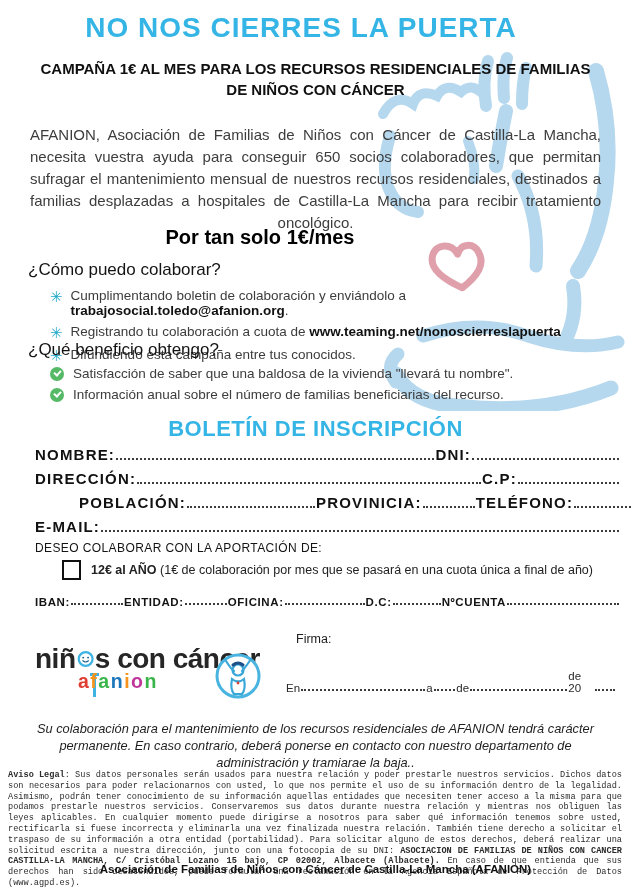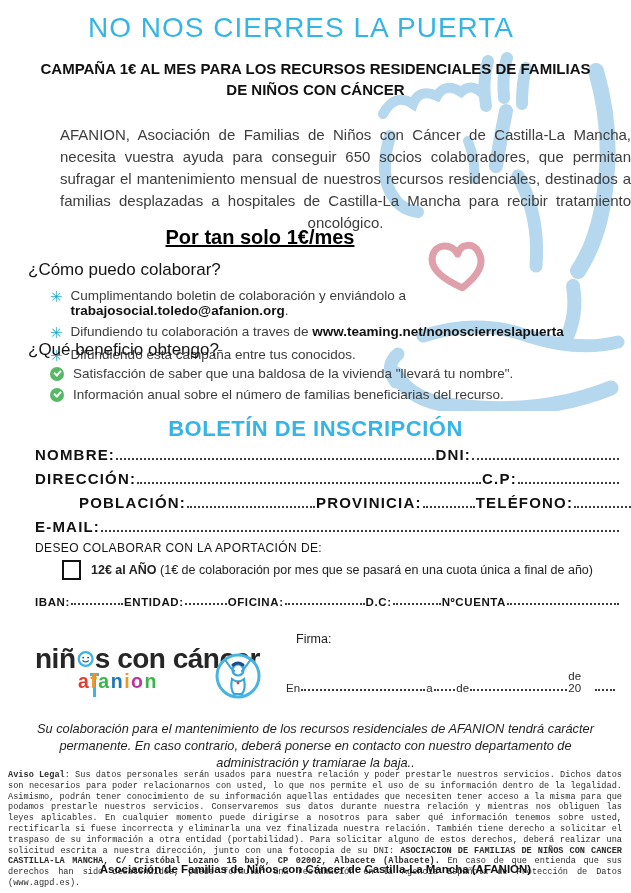--- a/index.html
+++ b/index.html
@@ -6,34 +6,34 @@
   .page{
     position:relative; width:631px; height:893px; margin:0 auto;
     background:#ffffff; overflow:hidden;
     font-family:"Liberation Sans", sans-serif; color:#1a1a1a;
   }
   .bg-art{position:absolute; left:368px; top:36px; z-index:0;}
   .content{position:relative; z-index:1;}
 
   .title{
     position:absolute; left:0; top:12px; width:602px; text-align:center;
-    font-size:28px; letter-spacing:1px; color:#35b5e5; font-weight:400;
+    font-size:28px; letter-spacing:1px; color:#35b5e5; font-weight:700;
   }
   .subtitle{
     position:absolute; left:40px; top:58px; width:551px; text-align:center;
     font-size:15px; font-weight:700; line-height:21px; color:#101010;
   }
   .intro{
     position:absolute; left:30px; top:124px; width:571px;
     font-size:15px; line-height:22px; color:#3d3d3d;
-    text-align:justify; text-align-last:center;margin-left:30px;
+    text-align:justify; text-align-last:center;
   }
   .tagline{
     position:absolute; left:0; top:226px; width:520px; text-align:center;
-    font-size:20px; font-weight:700; color:#000;text-decoration:underline;
+    font-size:20px; font-weight:700; color:#000;
   }
   .sec-heading{
     position:absolute; left:28px; font-size:17px; color:#141414;
   }
   .bullet-list{position:absolute; left:50px; width:560px;}
   .b-row{display:flex; align-items:flex-start; margin-bottom:6px; font-size:13.5px; color:#3c3c3c;}
   .b-star{color:#1fa9c9; font-size:15px; margin-right:8px; line-height:17px;}
   .b-bold{font-weight:700; color:#111;}
   .check-dot{
     flex:0 0 14px; width:14px; height:14px; border-radius:50%;
@@ -149,21 +149,21 @@
 
     <div class="sec-heading" style="top:260px;">¿Cómo puedo colaborar?</div>
 
     <div class="bullet-list" style="top:288px;">
       <div class="b-row">
         <span class="b-star">✳</span>
         <span><span>Cumplimentando boletin de colaboración y enviándolo a </span><span class="b-bold">trabajosocial.toledo@afanion.org</span><span>.</span></span>
       </div>
       <div class="b-row">
         <span class="b-star">✳</span>
-        <span><span>Difundiendo tu colaboración a traves de </span><span class="b-bold">www.teaming.net/nonoscierreslapuerta</span><span></span></span>
+        <span><span>Registrando tu colaboración a cuota de </span><span class="b-bold">www.teaming.net/nonoscierreslapuerta</span><span></span></span>
       </div>
       <div class="b-row">
         <span class="b-star">✳</span>
         <span><span>Difundiendo esta campaña entre tus conocidos.</span><span class="b-bold"></span><span></span></span>
       </div>
     </div>
 
     <div class="sec-heading" style="top:340px;">¿Qué beneficio obtengo?</div>
 
     <div class="bullet-list" style="top:366px;">

